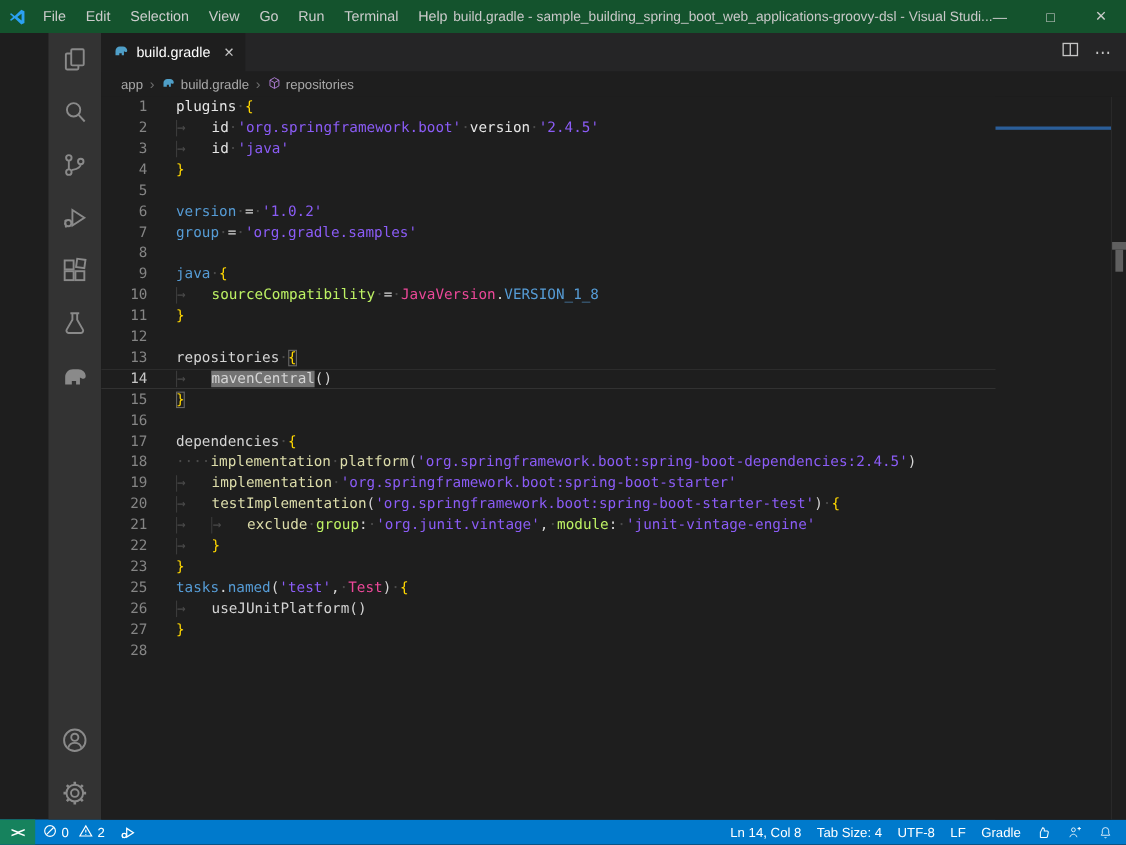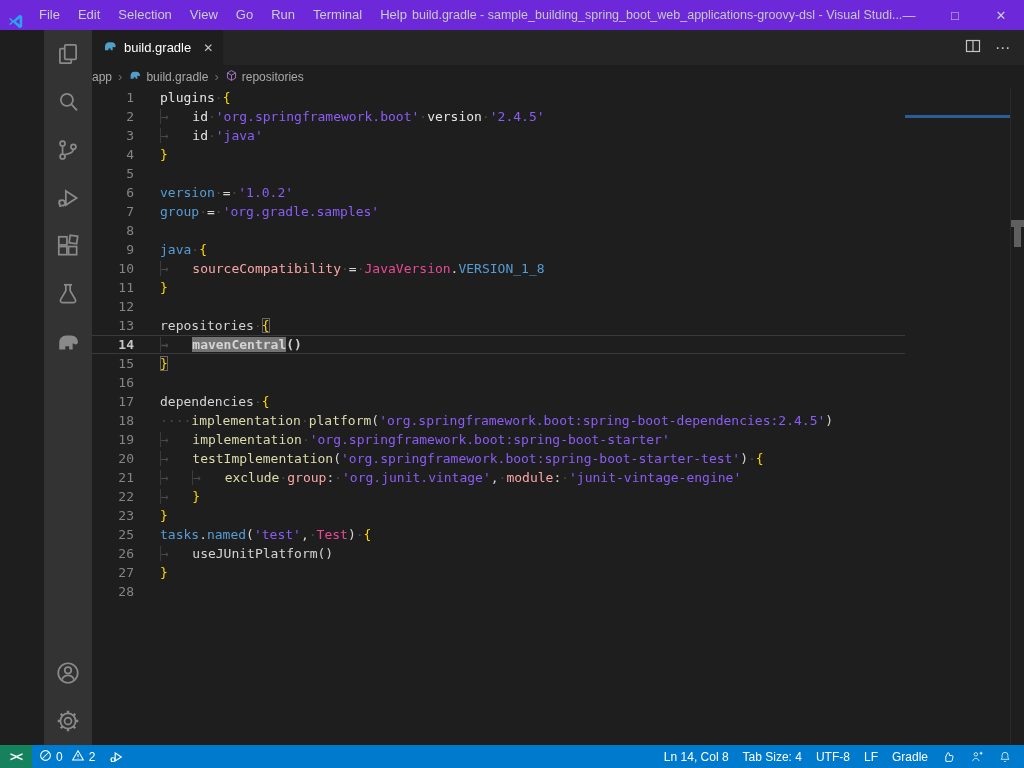--- a/index.html
+++ b/index.html
@@ -1,20 +1,20 @@
 <!DOCTYPE html>
 <html><head>
 <meta charset="utf-8">
 <style>
   * { margin:0; padding:0; box-sizing:border-box; }
   html,body { width:1024px; height:768px; overflow:hidden; background:#1e1e1e;
               font-family:"Liberation Sans","DejaVu Sans",sans-serif; }
 
   
-  .titlebar { height:30px; background:#6d28d9; display:flex; align-items:flex-end; color:#cccccc;
+  .titlebar { height:30px; background:#14532d; display:flex; align-items:center; color:#cccccc;
               font-size:13px; position:relative; }
   .vscode-logo { width:30px; display:flex; justify-content:center; align-items:center; }
   .menu-item { padding:0 9px; height:30px; line-height:30px; cursor:default; }
   .win-title { position:absolute; left:412px; top:0; height:30px; line-height:30px;
                font-size:12.5px; color:#c8c8c8; white-space:nowrap; }
   .win-controls { position:absolute; right:0; top:0; height:30px; display:flex; }
   .win-btn { width:46px; height:30px; display:flex; align-items:center; justify-content:center;
              color:#cccccc; font-size:13px; }
 
   
@@ -29,31 +29,31 @@
 
   
   .tabbar { height:35px; background:#252526; display:flex; align-items:stretch; }
   .tab { background:#1e1e1e; display:flex; align-items:center; gap:6px; padding:0 10px;
          color:#ffffff; font-size:13px; min-width:128px; }
   .tab-close { color:#c5c5c5; font-size:12px; margin-left:6px; }
   .tab-actions { margin-left:auto; display:flex; align-items:center; gap:14px; padding-right:14px;
                  color:#c5c5c5; }
 
   
-  .breadcrumb { height:23px; display:flex; align-items:center; gap:4px;
+  .breadcrumb { height:23px; display:flex; align-items:center; padding-left:18px; gap:4px;
                 color:#a9a9a9; font-size:12px; background:#1e1e1e; }
   .crumb { display:flex; align-items:center; gap:4px; }
   .crumb-sep { color:#6e6e6e; font-size:13px; margin:0 2px; }
 
   
   .editor { position:relative; flex:1; overflow:hidden; background:#1e1e1e; }
   .code-area { position:absolute; left:0; top:0; right:119px; }
   .row { display:flex; height:19px; line-height:19px;
          font-family:"DejaVu Sans Mono","Liberation Mono",monospace; font-size:13px; width:857px; }
-  .row.current { box-shadow: inset 0 1px 0 #3a3a3a, inset 0 -1px 0 #3a3a3a; font-weight: bold; }
+  .row.current { box-shadow: inset 0 1px 0 #3a3a3a, inset 0 -1px 0 #3a3a3a; }
   .ln { width:42px; text-align:right; color:#858585; flex:none; }
   .row.current .ln { color:#c6c6c6; }
   .code { padding-left:26px; white-space:pre; color:#d4d4d4; }
   .tok-wsg { border-left:1px solid #3b3b3b; }
   .tok-hl  { background:#737373; }
   .tok-brm { outline:1px solid rgba(150,150,150,.6); outline-offset:-1px; }
 
   
   .minimap { position:absolute; top:0; right:14px; width:105px; height:100%; background:#1e1e1e; }
   .mrow { height:2.14px; line-height:0; white-space:nowrap; overflow:hidden; }
@@ -65,21 +65,21 @@
 
   
   .statusbar { height:23px; background:#007acc; display:flex; align-items:center; color:#ffffff;
                font-size:12px; }
   .sb-remote { background:#16825d; height:23px; display:flex; align-items:center; padding:0 10px;
                font-weight:bold; letter-spacing:-1px; font-size:12px; }
   .sb-item { display:flex; align-items:center; gap:4px; padding:0 7px; height:23px; }
   .sb-right { margin-left:auto; display:flex; align-items:center; }
   .sb-icon svg { stroke:#ffffff; fill:none; stroke-width:1.3; }
 </style>
-<style>.tok-kw{color:#e5e5e5}.tok-str{color:#8b5cf6}.tok-blu{color:#569cd6}.tok-lbl{color:#fca5a5}.tok-tea{color:#ec4899}.tok-fn{color:#dcdcaa}.tok-pln{color:#d4d4d4}.tok-br{color:#ffd700}.tok-brm{color:#ffd700}.tok-ws{color:#4a4a4a}.tok-wsg{color:#4a4a4a}.tok-hl{color:#d4d4d4}</style></head>
+<style>.tok-kw{color:#e5e5e5}.tok-str{color:#8b5cf6}.tok-blu{color:#569cd6}.tok-lbl{color:#bef264}.tok-tea{color:#ec4899}.tok-fn{color:#dcdcaa}.tok-pln{color:#d4d4d4}.tok-br{color:#ffd700}.tok-brm{color:#ffd700}.tok-ws{color:#4a4a4a}.tok-wsg{color:#4a4a4a}.tok-hl{color:#d4d4d4}</style></head>
 <body>
 
 <div class="titlebar">
   <div class="vscode-logo">
     <svg width="17" height="17" viewBox="0 0 24 24">
         <path fill="#2BA1F0" d="M17.5 2.5 9 10.6 4.6 7.2 2.8 8.2 7 12l-4.2 3.8 1.8 1 4.4-3.4 8.5 8.1 4-1.9V4.4l-4-1.9zm.3 5.2v8.6L12.3 12l5.5-4.3z"></path>
       </svg>
   </div>
   <div class="menu-item">File</div>
   <div class="menu-item">Edit</div>

